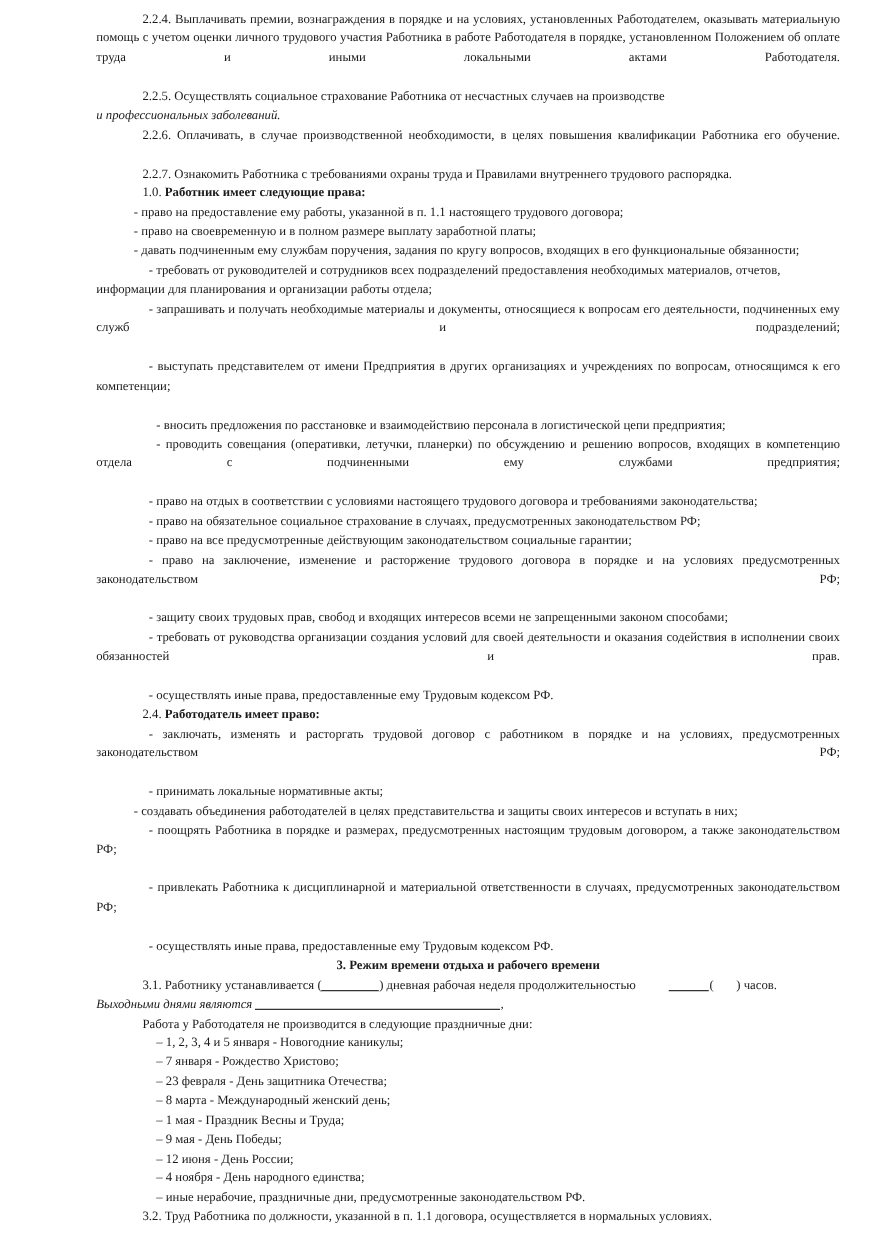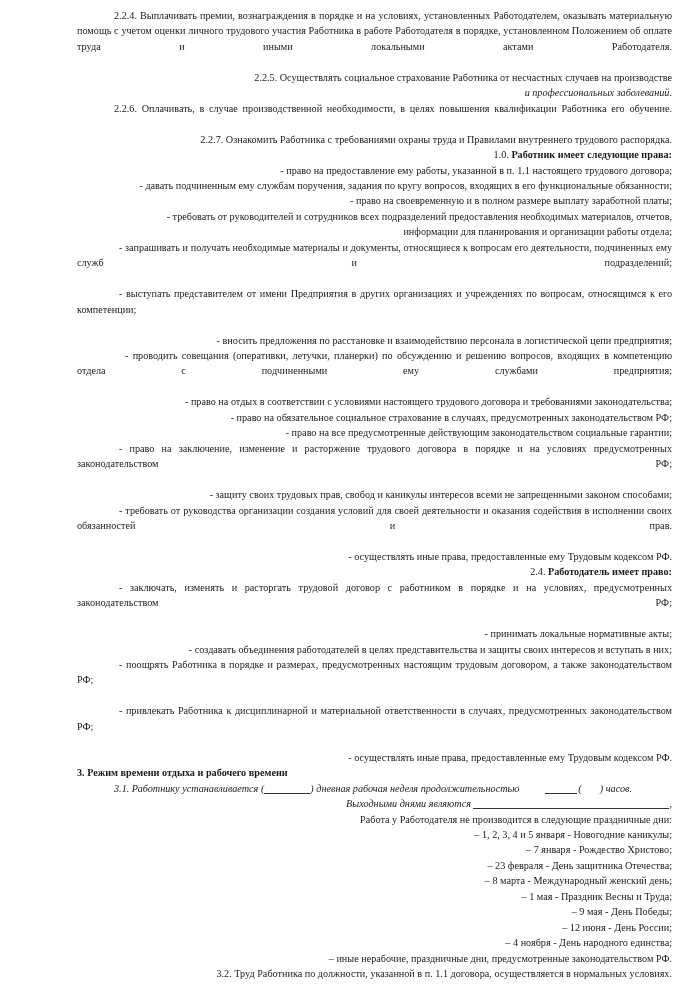--- a/index.html
+++ b/index.html
@@ -35,28 +35,29 @@
   p.just {
     text-align: justify;
   }
   p.just::after {
     content: "";
     display: inline-block;
     width: 100%;
   }
   
   p.nojust {
-    text-align: right;
+    text-align: left;
   }
   .ind-1 { text-indent: 37px; }
   .ind-2 { text-indent: 30px; }
   .ind-3 { text-indent: 42px; }
   .ind-4 { text-indent: 48px; }
   .ind-0 { text-indent: 0; font-style: italic; }
   .center {
+    text-align: center;
     text-indent: 0;
   }
   .bold { font-weight: bold; }
   .blank-a {
     display: inline-block;
     width: 46px;
     border-bottom: 1px solid #333;
     vertical-align: -2px;
   }
   .blank-b {
@@ -90,47 +91,47 @@
     <p class="nojust ind-1">2.2.5. Осуществлять социальное страхование Работника от   несчастных случаев на производстве</p>
     <p class="nojust ind-0">и профессиональных заболеваний.</p>
 
     <p class="just ind-1">2.2.6. Оплачивать, в случае производственной необходимости, в целях повышения квалификации Работника его обучение.</p>
 
     <p class="nojust ind-1">2.2.7. Ознакомить Работника с требованиями охраны труда и Правилами внутреннего трудового распорядка.</p>
 
     <p class="nojust ind-1"><span>1.0.</span> <span class="bold">Работник имеет следующие права:</span></p>
 
     <p class="nojust ind-2">-   право на предоставление ему работы, указанной в п. 1.1 настоящего трудового договора;</p>
+    <p class="nojust ind-2">-   право на своевременную и в полном размере выплату заработной платы;</p>
     <p class="nojust ind-2">-   давать подчиненным ему службам поручения, задания по кругу вопросов, входящих в его функциональные обязанности;</p>
-    <p class="nojust ind-2">-   право на своевременную и в полном размере выплату заработной платы;</p>
     <p class="nojust ind-3">- требовать от руководителей и сотрудников всех подразделений предоставления необходимых материалов, отчетов, информации для планирования и организации работы отдела;</p>
     <p class="just ind-3">- запрашивать и получать необходимые материалы и документы, относящиеся к вопросам его деятельности, подчиненных ему служб и подразделений;</p>
     <p class="just ind-3">- выступать представителем от имени Предприятия в других организациях и учреждениях по вопросам, относящимся к его компетенции;</p>
     <p class="nojust ind-4">- вносить предложения по расстановке и взаимодействию персонала в логистической цепи предприятия;</p>
     <p class="just ind-4">- проводить совещания (оперативки, летучки, планерки) по обсуждению и решению вопросов, входящих в компетенцию отдела с подчиненными ему службами предприятия;</p>
     <p class="nojust ind-3">- право на отдых в соответствии с условиями настоящего трудового договора и требованиями законодательства;</p>
     <p class="nojust ind-3">- право на обязательное социальное страхование в случаях, предусмотренных законодательством РФ;</p>
     <p class="nojust ind-3">-   право на все предусмотренные действующим законодательством социальные гарантии;</p>
     <p class="just ind-3">-   право на заключение, изменение и расторжение трудового договора в порядке и на условиях предусмотренных законодательством РФ;</p>
-    <p class="nojust ind-3">-   защиту своих трудовых прав, свобод и каникулы интересов всеми не запрещенными законом способами;</p>
+    <p class="nojust ind-3">-   защиту своих трудовых прав, свобод и входящих интересов всеми не запрещенными законом способами;</p>
     <p class="just ind-3">-   требовать от руководства организации создания условий для своей деятельности и оказания содействия в исполнении своих обязанностей и прав.</p>
     <p class="nojust ind-3">-   осуществлять иные права, предоставленные ему Трудовым кодексом РФ.</p>
 
     <p class="nojust ind-1"><span>2.4.</span> <span class="bold">Работодатель имеет право:</span></p>
 
     <p class="just ind-3">- заключать, изменять и расторгать трудовой договор с работником в порядке и на условиях, предусмотренных законодательством РФ;</p>
     <p class="nojust ind-3">-  принимать локальные нормативные акты;</p>
     <p class="nojust ind-2">- создавать объединения работодателей в целях представительства и защиты своих интересов и вступать в них;</p>
     <p class="just ind-3">- поощрять Работника в порядке и размерах, предусмотренных настоящим трудовым договором, а также законодательством РФ;</p>
     <p class="just ind-3">- привлекать Работника к дисциплинарной и материальной ответственности в случаях, предусмотренных законодательством РФ;</p>
     <p class="nojust ind-3">- осуществлять иные права, предоставленные ему Трудовым кодексом РФ.</p>
 
     <p class="center bold">3. Режим времени отдыха и рабочего времени</p>
 
-    <p class="nojust ind-1" style="text-align:justify;font-style:italic;">
+    <p class="nojust ind-1" style="text-align:justify;">
       <span>3.1. Работнику устанавливается (</span><span class="blank-a"></span><span>) дневная рабочая неделя продолжительностью</span><span class="gap-md"></span><span class="blank-b"></span><span>(</span><span class="blank-c"></span><span>) часов.</span>
     </p>
     <p class="nojust ind-0">
       <span>Выходными днями являются</span> <span class="blank-line"></span><span>,</span>
     </p>
 
     <p class="nojust ind-1">Работа у Работодателя не производится в следующие праздничные дни:</p>
 
     <p class="nojust ind-4">– 1, 2, 3, 4 и 5 января - Новогодние каникулы;</p>
     <p class="nojust ind-4">– 7 января - Рождество Христово;</p>

